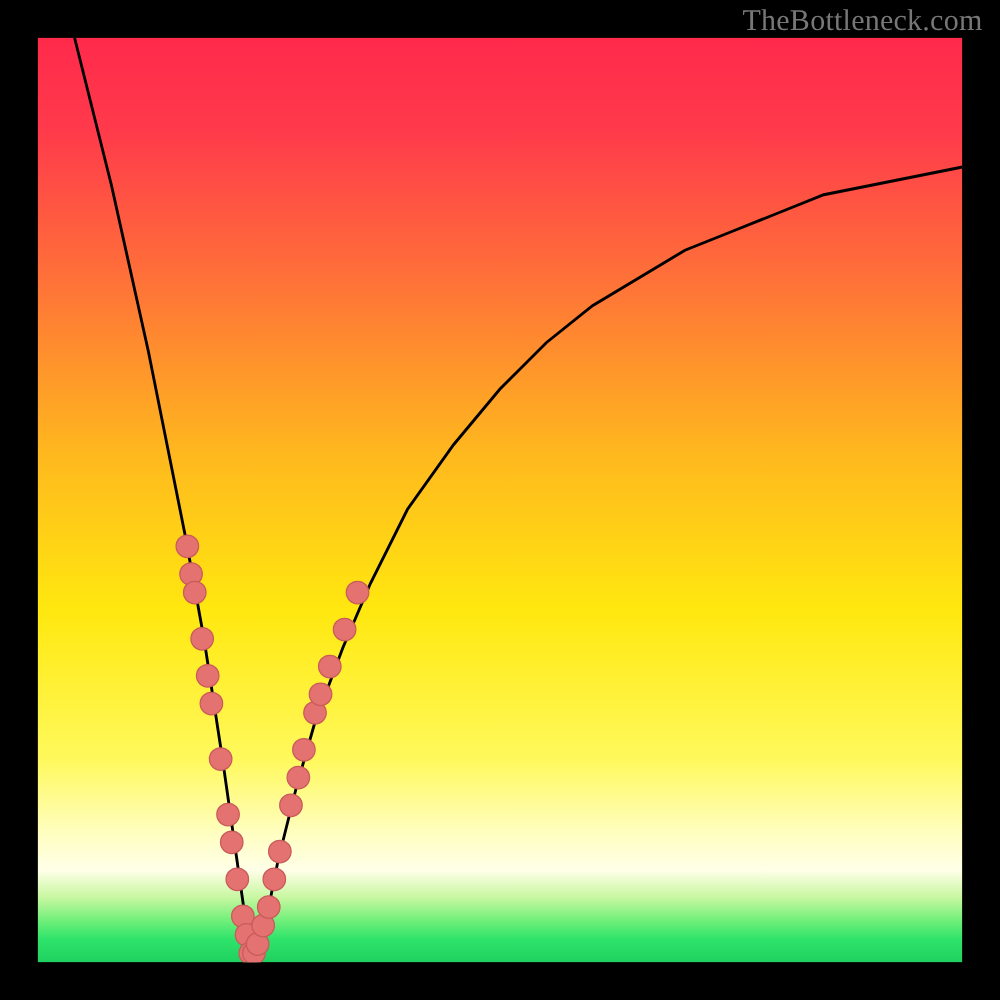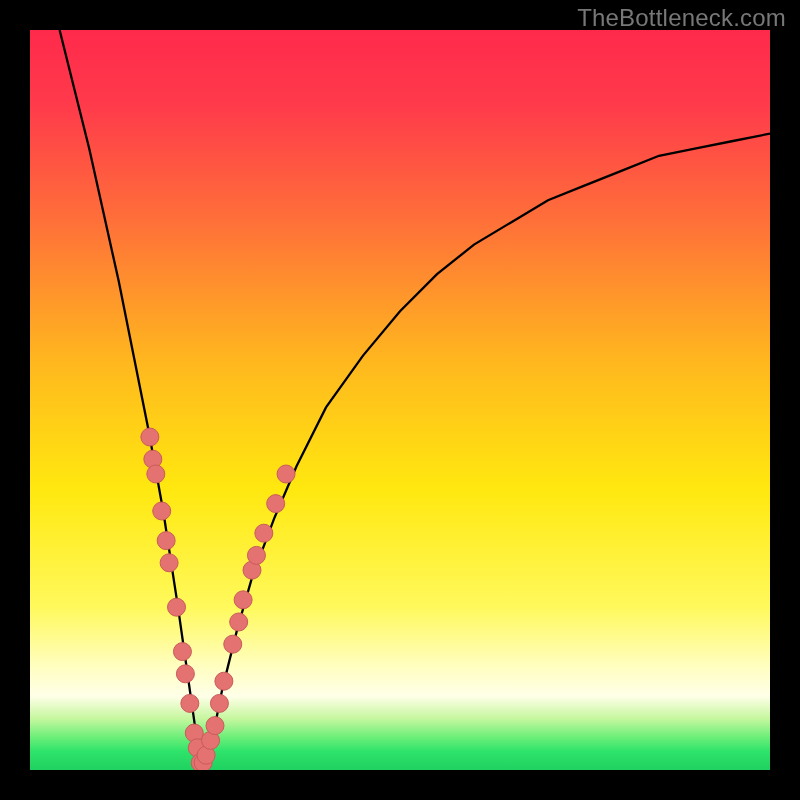--- a/index.html
+++ b/index.html
@@ -21,21 +21,21 @@
     left: 30px;
     top: 30px;
     width: 740px;
     height: 740px;
     overflow: hidden;
   }
   .watermark {
     position: absolute;
     top: 4px;
     right: 14px;
-    font-family: Liberation Sans, sans-serif;
+    font-family: Liberation Serif, serif;
     font-size: 24px;
     font-weight: 500;
     color: #777;
     letter-spacing: 0.2px;
   }
   svg.curve {
     position: absolute;
     left: 0; top: 0;
     width: 740px;
     height: 740px;

